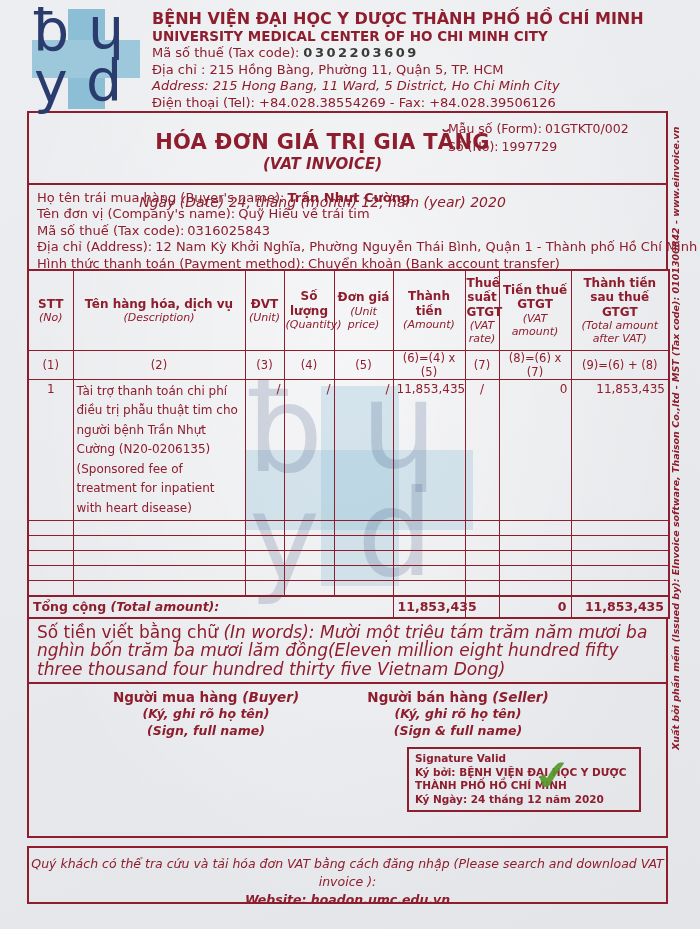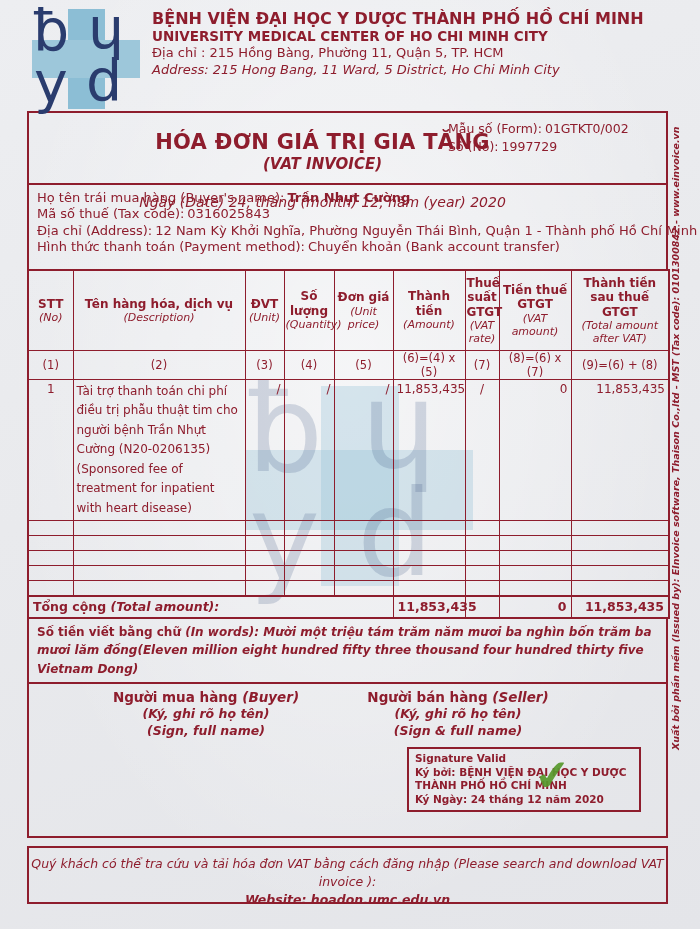--- a/index.html
+++ b/index.html
@@ -59,21 +59,21 @@
   .th-vi { display: block; font-weight: bold; font-size: 12px; line-height: 14.5px; }
   .th-en { display: block; font-style: italic; font-size: 11px; line-height: 13px; }
   .code-row td { height: 18px; font-size: 11.5px; text-align: center; padding: 0 1px; }
   .item-row td { height: 122px; vertical-align: top; font-size: 12px; padding: 2px 3px; }
   .c { text-align: center; } .r { text-align: right; }
   .desc { line-height: 19.5px; text-align: left; padding: 2px 4px; }
   .empty-row td { height: 15px; padding: 0; }
   .total-row td { height: 22px; font-weight: bold; font-size: 12.5px; border-top: 2px solid #8e1d2d; padding: 1px 4px; vertical-align: middle; }
   .total-label { text-align: left; padding-left: 6px; }
 
-  .inwords-box { min-height: 46px; padding: 4px 8px; font-size: 12px; line-height: 18.5px; font-weight: bold; }
+  .inwords-box { min-height: 46px; padding: 4px 8px; font-size: 17px; line-height: 18.5px; font-weight: normal; }
   .iw-en, .iw-text { font-style: italic; }
 
   
   .sig-box { height: 156px; }
   .sig-col { position: absolute; top: 5px; width: 250px; text-align: center; }
   .sig-buyer  { left: 52px; }
   .sig-seller { left: 304px; }
   .sig-title { font-size: 13.5px; font-weight: bold; line-height: 17px; }
   .sig-note  { font-size: 12.5px; font-weight: bold; font-style: italic; line-height: 16.5px; }
   .digi-box {
@@ -130,22 +130,26 @@
       <div class="cross-v"></div>
       <div class="cross-h"></div>
       <span class="ltr l0">ƀ</span>
       <span class="ltr l1">ɥ</span>
       <span class="ltr l2">y</span>
       <span class="ltr l3">d</span>
     </div>
     <div class="header-text">
       <div class="h-name-vi">BỆNH VIỆN ĐẠI HỌC Y DƯỢC THÀNH PHỐ HỒ CHÍ MINH</div>
       <div class="h-name-en">UNIVERSITY MEDICAL CENTER OF HO CHI MINH CITY</div>
+      <div class="h-tax">
+        <span>Mã số thuế (Tax code):</span><span class="val">0302203609</span>
+      </div>
       <div>Địa chỉ : 215 Hồng Bàng, Phường 11, Quận 5, TP. HCM</div>
       <div class="italic">Address: 215 Hong Bang, 11 Ward, 5 District, Ho Chi Minh City</div>
+      <div>Điện thoại (Tel): +84.028.38554269 - Fax: +84.028.39506126</div>
     </div>
   </div>
 
   <div class="box title-box">
     <div class="title-center">
       <div class="t-main">HÓA ĐƠN GIÁ TRỊ GIA TĂNG</div>
       <div class="t-sub">(VAT INVOICE)</div>
       <div class="t-date">Ngày (Date) 24, tháng (month) 12, năm (year) 2020</div>
     </div>
     <div class="meta">
@@ -154,20 +158,23 @@
       </div>
       <div>
         <span>Số (No):</span><span class="meta-val">1997729</span>
       </div>
     </div>
   </div>
 
   <div class="box buyer-box">
     <div class="buyer-line">
       <span>Họ tên trái mua hàng (Buyer's name):</span><span class="val">Trần Nhựt Cường</span>
+    </div>
+    <div class="buyer-line">
+      <span>Tên đơn vị (Company's name):</span><span class="val">Quỹ Hiểu về trái tim</span>
     </div>
     <div class="buyer-line">
       <span>Mã số thuế (Tax code):</span><span class="val">0316025843</span>
     </div>
     <div class="buyer-line">
       <span>Địa chỉ (Address):</span><span class="val">12 Nam Kỳ Khởi Nghĩa, Phường Nguyễn Thái Bình, Quận 1 - Thành phố Hồ Chí Minh</span>
     </div>
     <div class="buyer-line">
       <span>Hình thức thanh toán (Payment method):</span><span class="val">Chuyển khoản (Bank account transfer)</span>
     </div>

